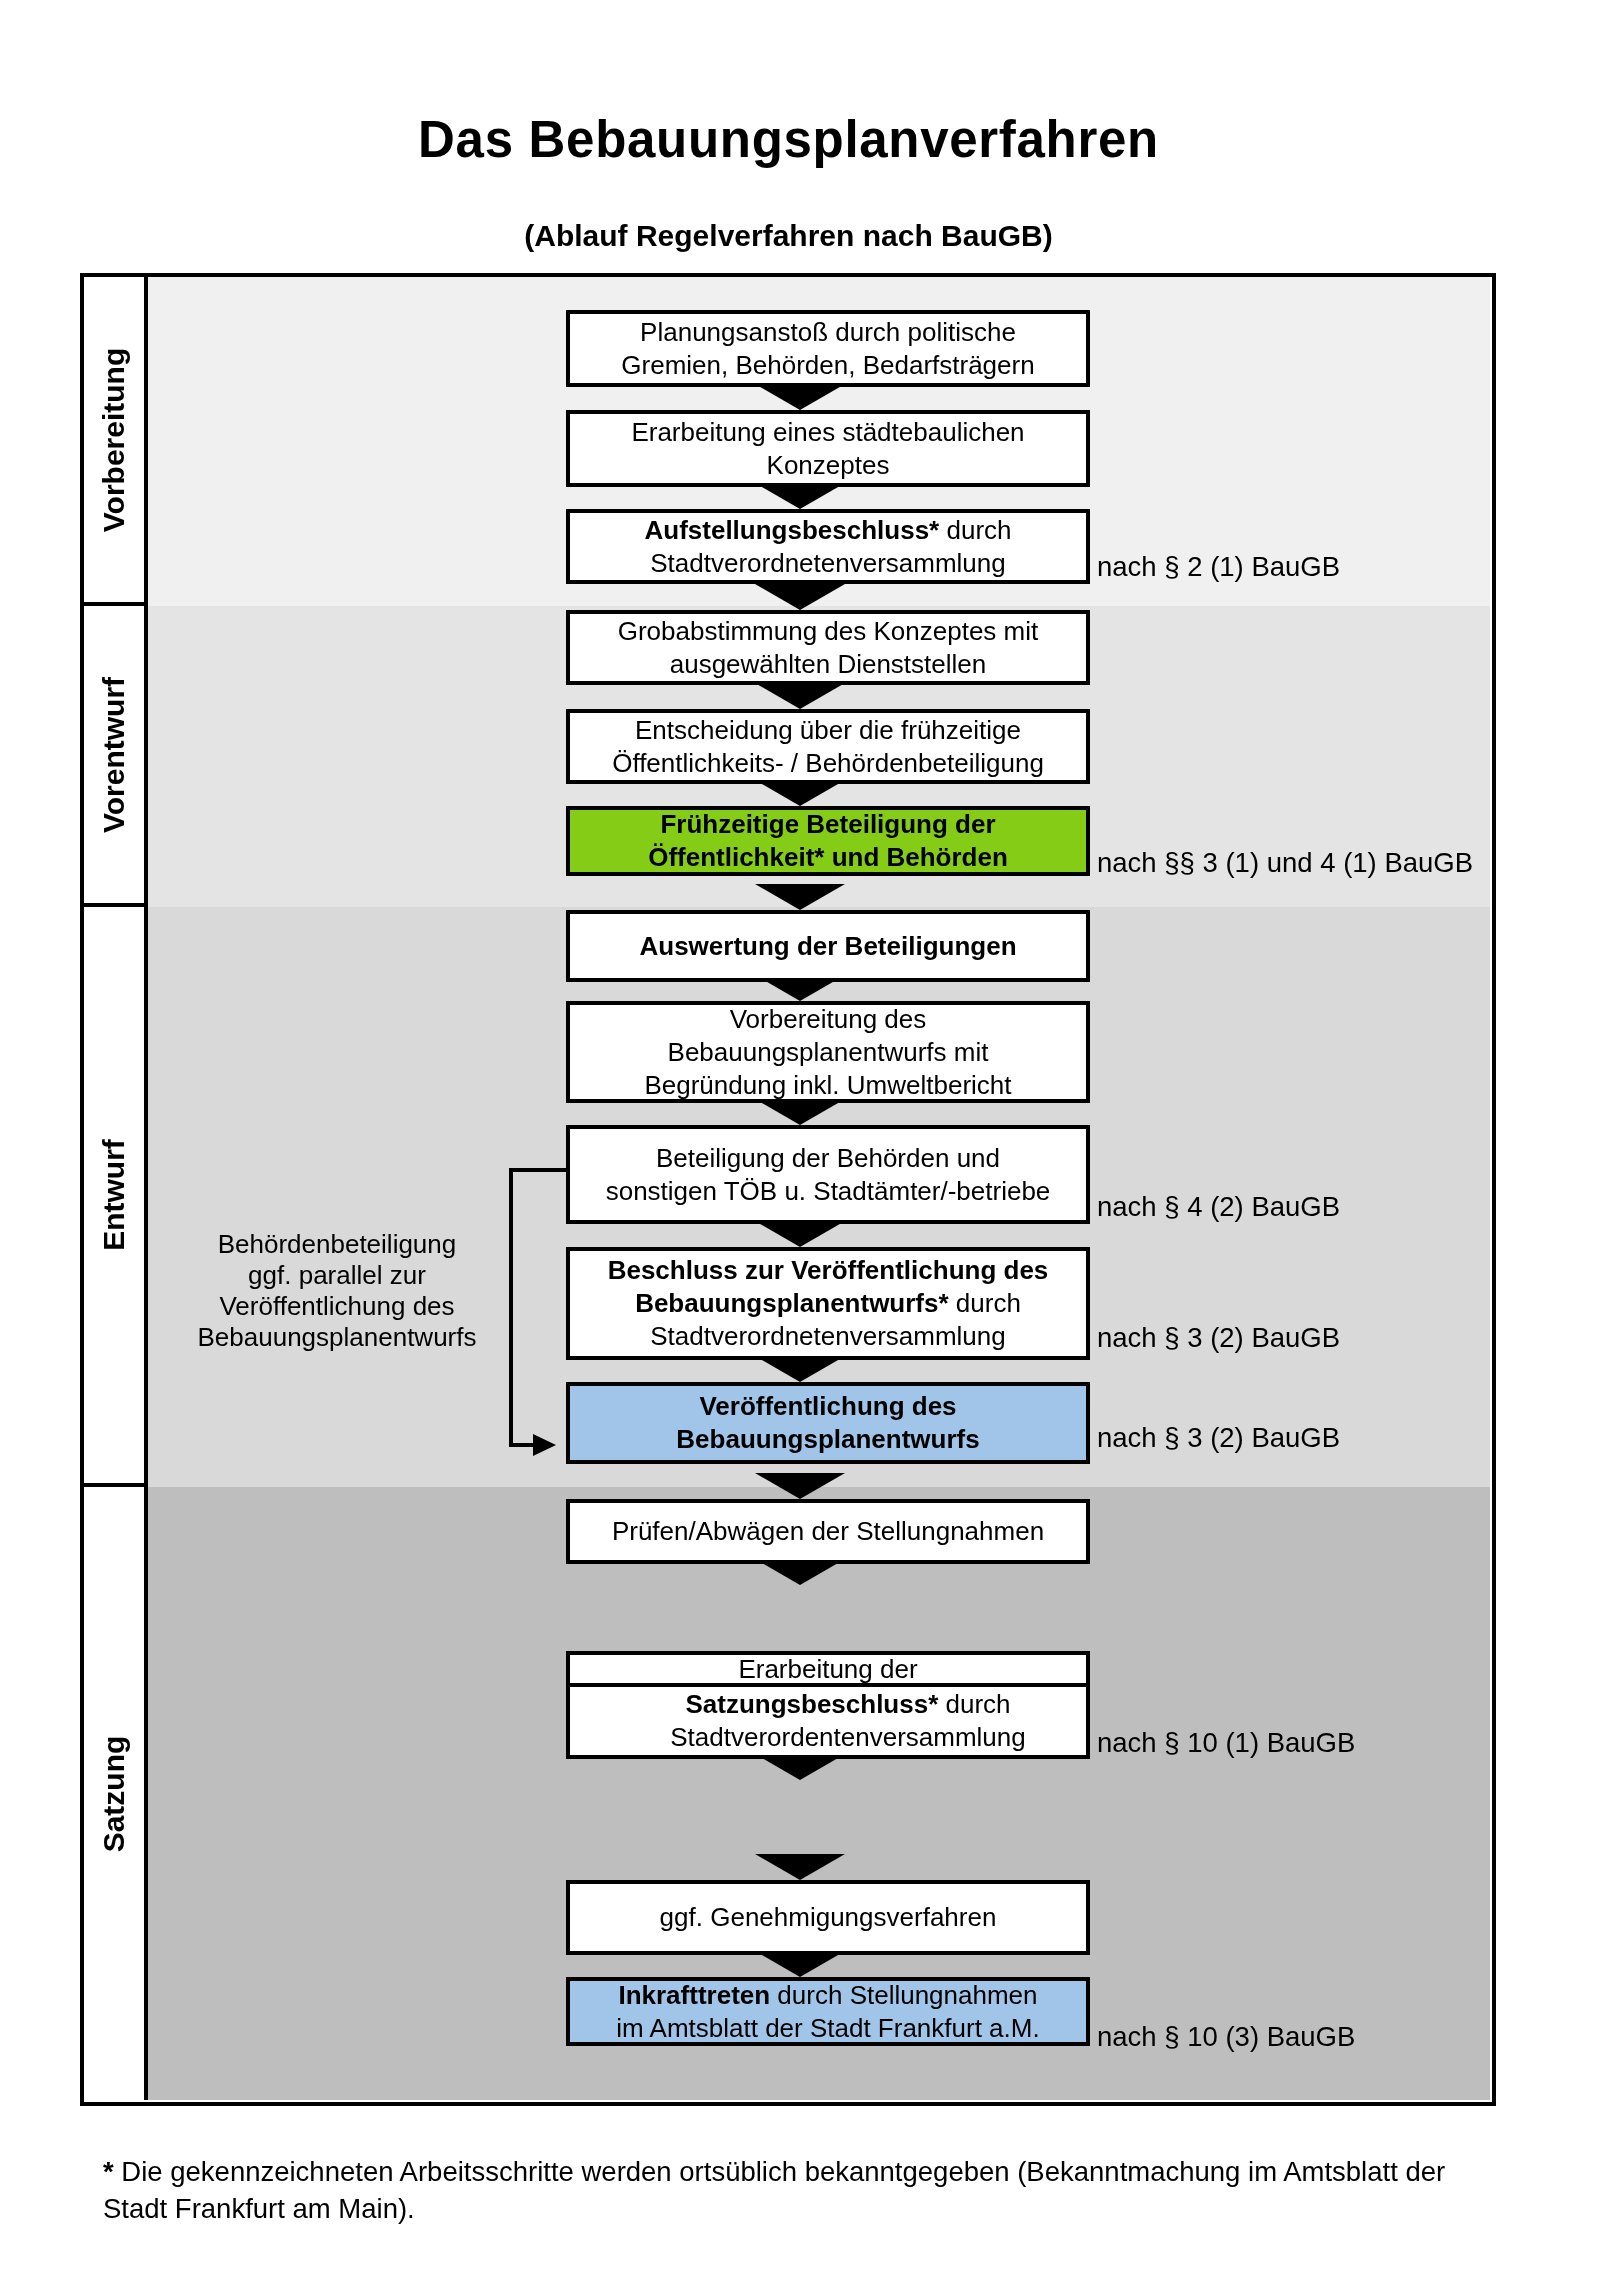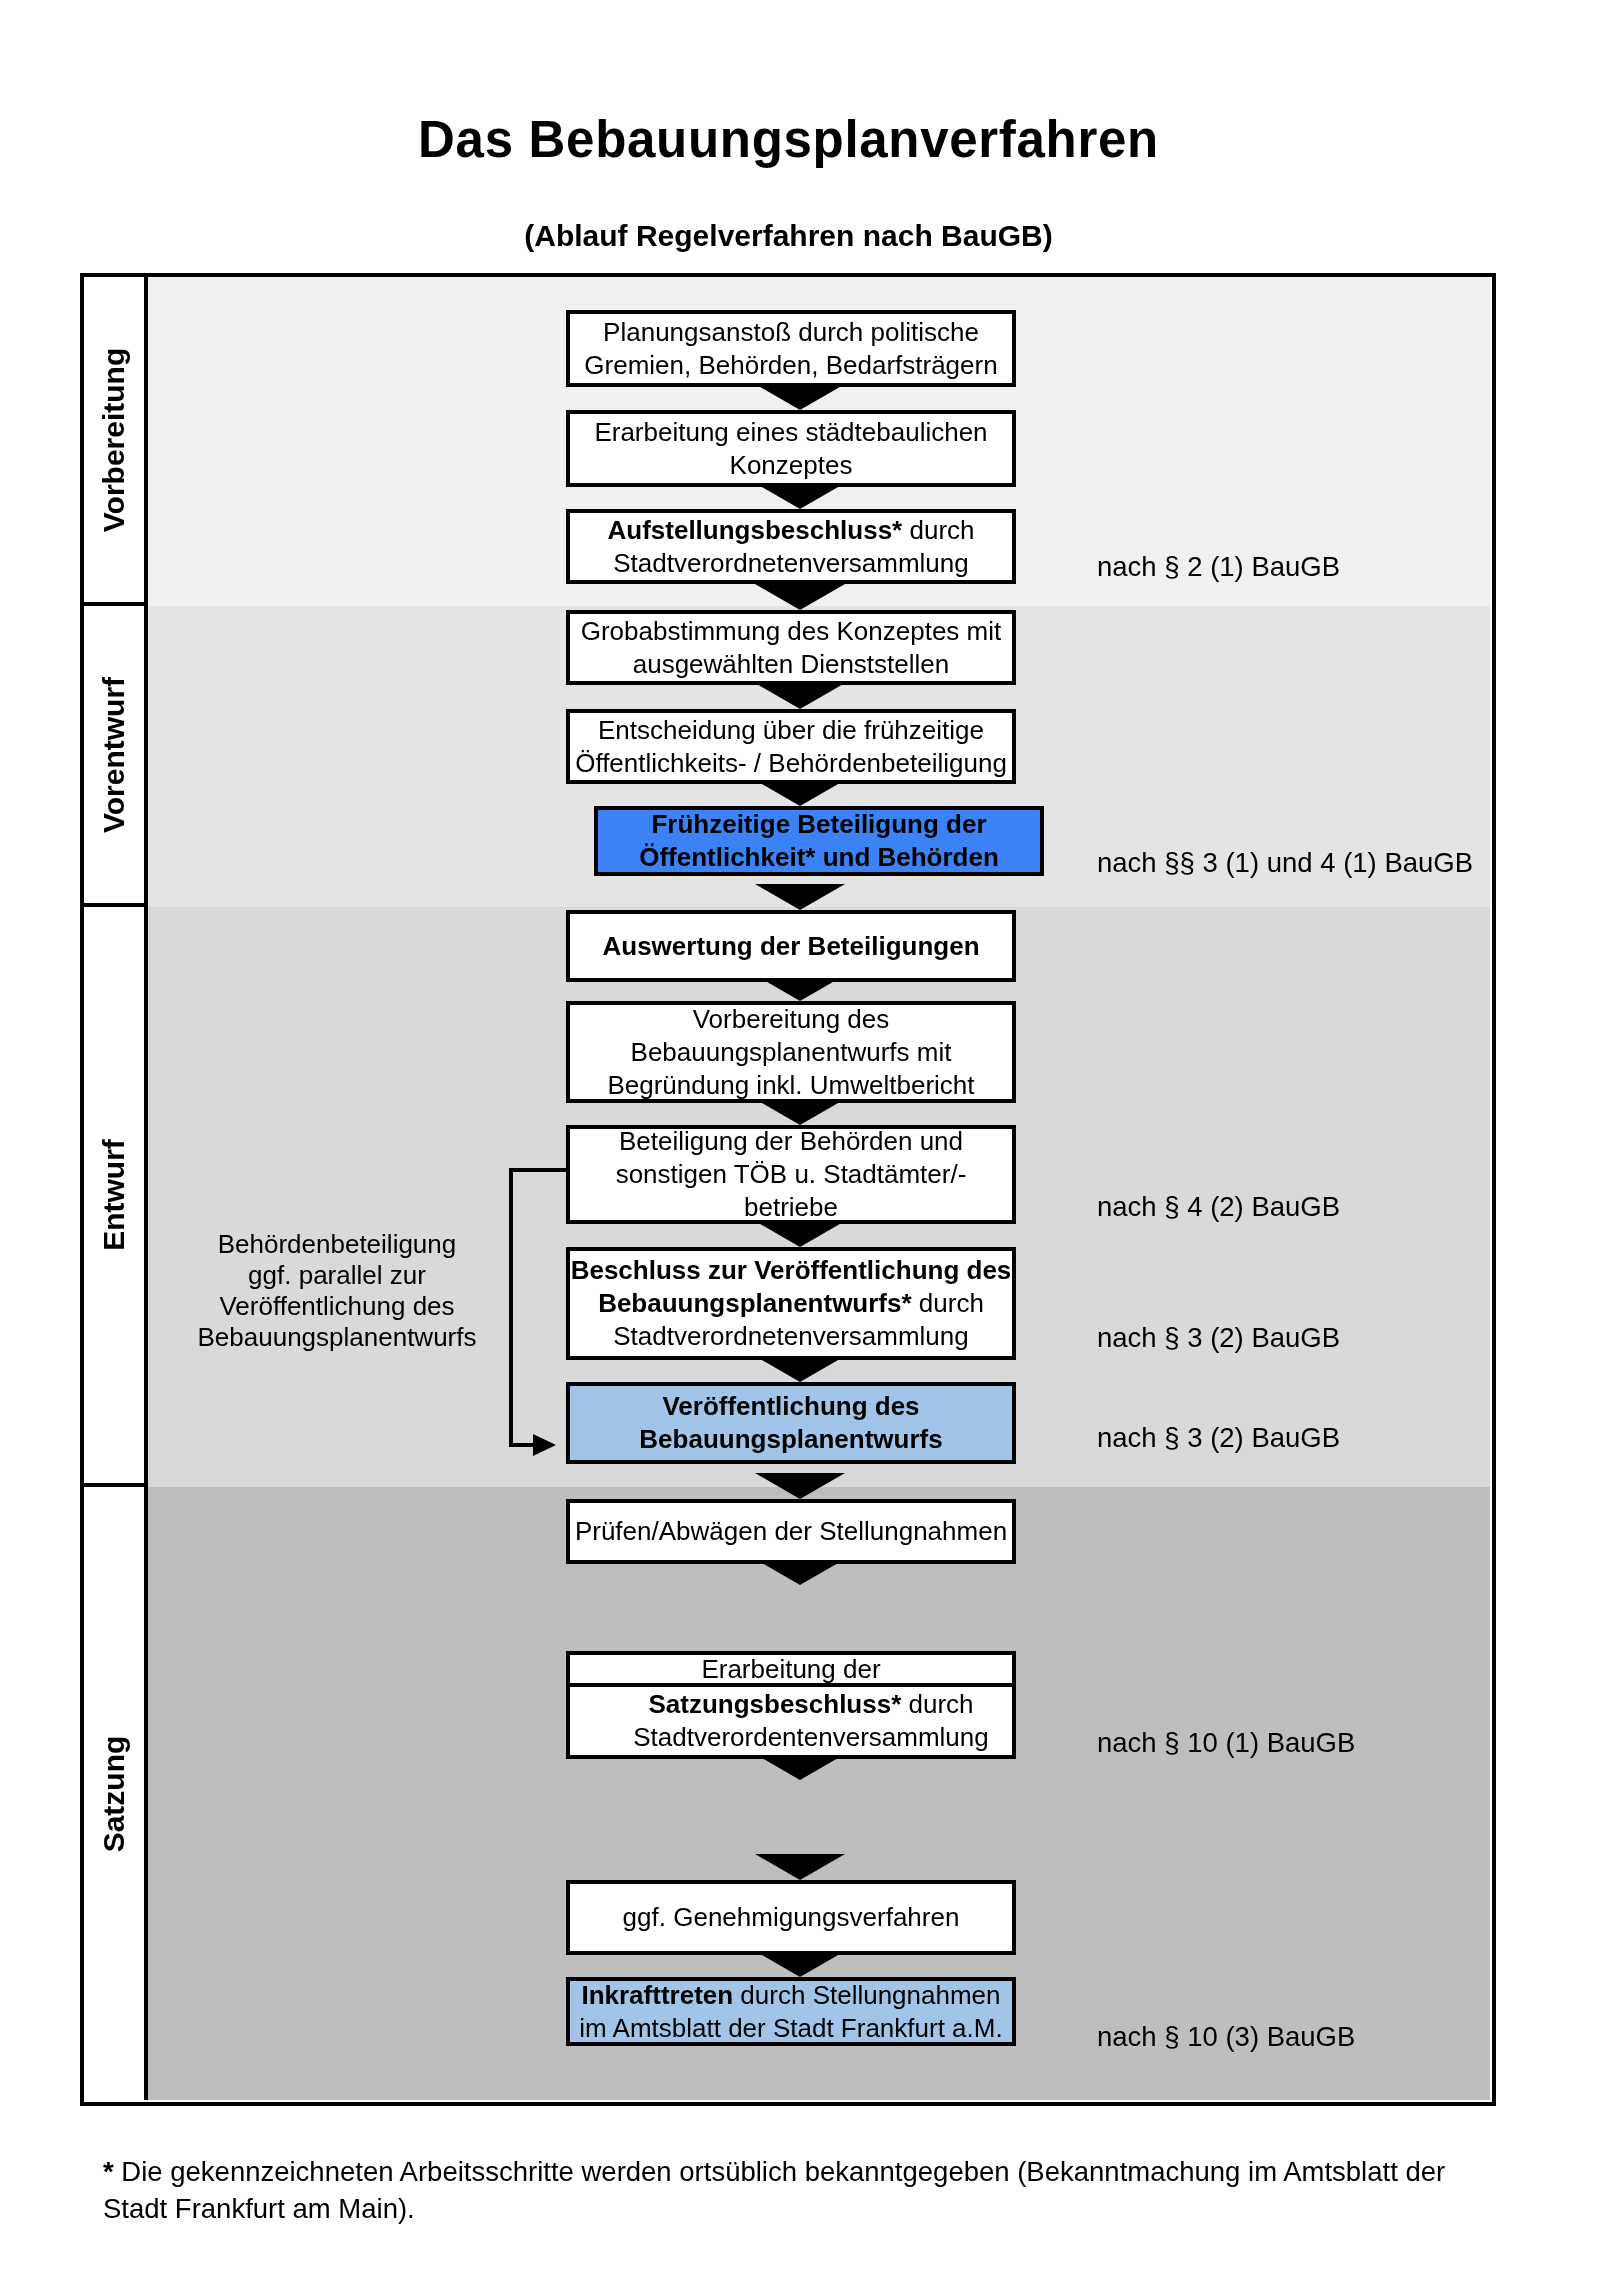--- a/index.html
+++ b/index.html
@@ -13,21 +13,21 @@
 
   .frame{position:absolute;left:80px;top:273px;width:1416px;height:1833px;
          border:4.6px solid #000;box-sizing:border-box;background:#fff;}
   .prow{position:absolute;left:64px;width:1342px;}
   .pcell{position:absolute;left:0;width:64px;background:#fff;border-right:4.6px solid #000;
          box-sizing:border-box;}
   .pcell.bb{border-bottom:4.6px solid #000;}
   .plabel{position:absolute;left:50%;top:50%;transform:translate(-50%,-50%) rotate(-90deg);
           transform-origin:center;font-weight:700;font-size:30px;white-space:nowrap;}
 
-  .box{position:absolute;left:566px;width:450px;background:#fff;border:4.6px solid #000;
+  .box{position:absolute;left:566px;width:524px;background:#fff;border:4.6px solid #000;
        box-sizing:border-box;display:flex;flex-direction:column;justify-content:center;
        align-items:center;text-align:center;font-size:26px;line-height:33px;z-index:3;}
   .box span.b{font-weight:700;}
 
   .arrow{position:absolute;left:755px;width:0;height:0;
          border-left:45px solid transparent;border-right:45px solid transparent;
          border-top:26px solid #000;z-index:2;}
 
   .law{position:absolute;left:1097px;font-size:27.5px;white-space:nowrap;z-index:3;}
 
@@ -84,21 +84,21 @@
       <div><span>Stadtverordnetenversammlung</span></div>
     </div>
   <div class="box" style="top:610px;height:75px;">
       <div><span>Grobabstimmung des Konzeptes mit</span></div>
       <div><span>ausgewählten Dienststellen</span></div>
     </div>
   <div class="box" style="top:709px;height:75px;">
       <div><span>Entscheidung über die frühzeitige</span></div>
       <div><span>Öffentlichkeits- / Behördenbeteiligung</span></div>
     </div>
-  <div class="box" style="top: 806px; height: 70px; background: #3b82f6; margin-left: 28px;">
+  <div class="box" style="top: 806px; height: 70px; background: #84cc16;">
       <div><span class="b">Frühzeitige Beteiligung der</span></div>
       <div><span class="b">Öffentlichkeit* und Behörden</span></div>
     </div>
   <div class="box" style="top:910px;height:72px;font-weight:bold;">
       <div><span>Auswertung der Beteiligungen</span></div>
     </div>
   <div class="box" style="top:1001px;height:102px;">
       <div><span>Vorbereitung des</span></div>
       <div><span>Bebauungsplanentwurfs mit</span></div>
       <div><span>Begründung inkl. Umweltbericht</span></div>

